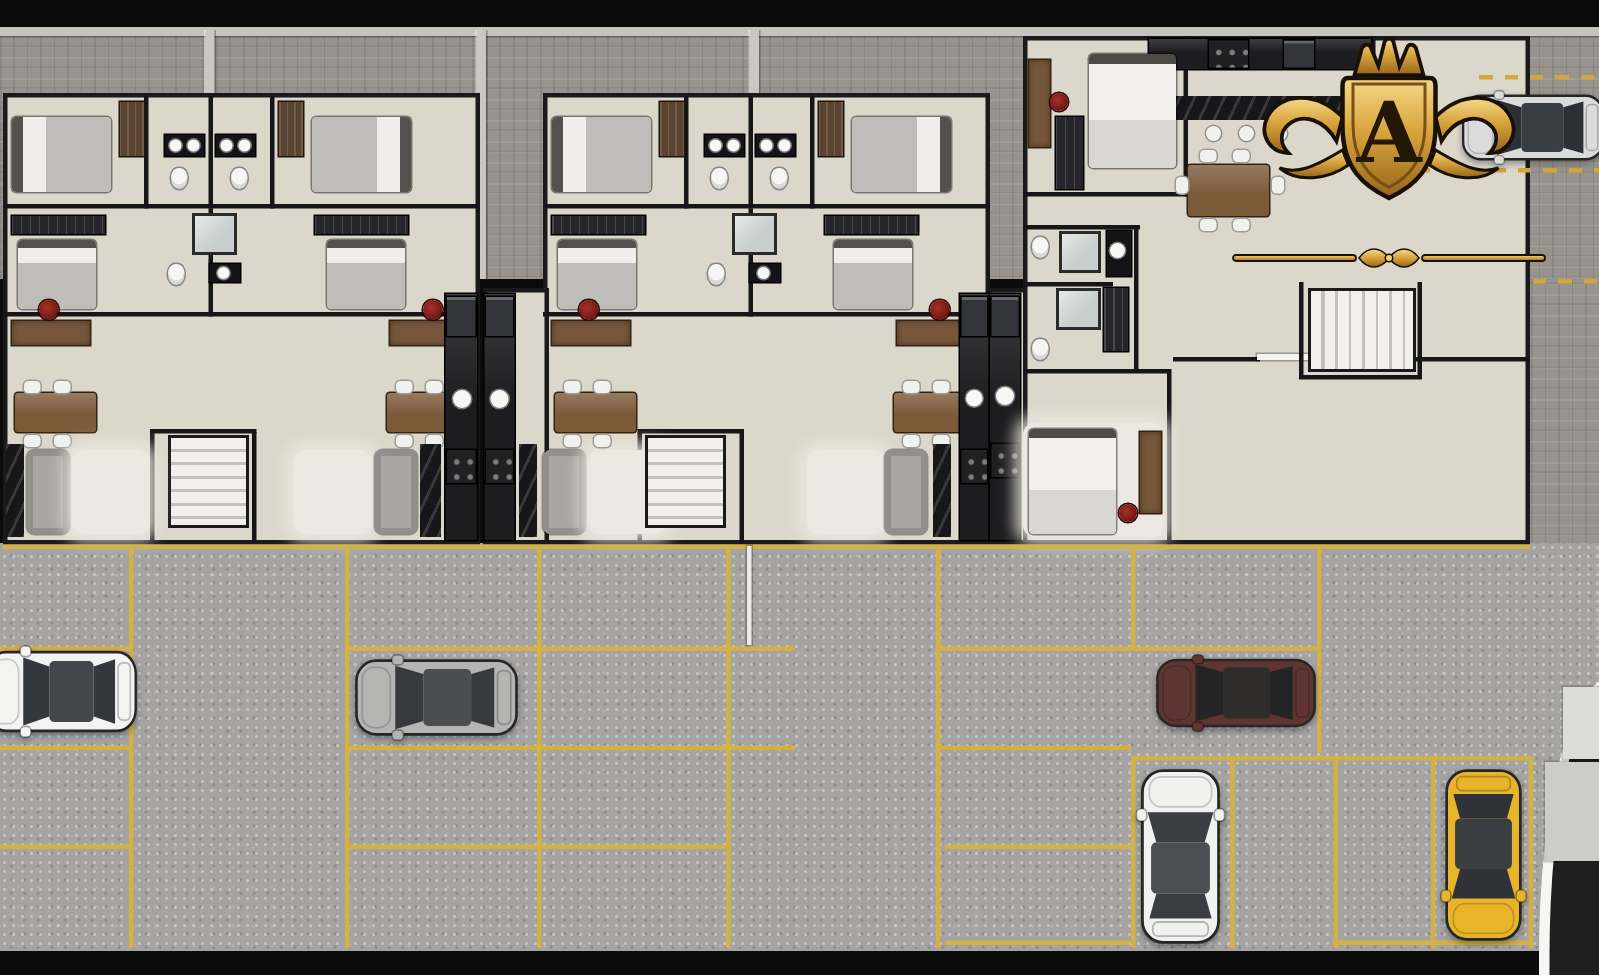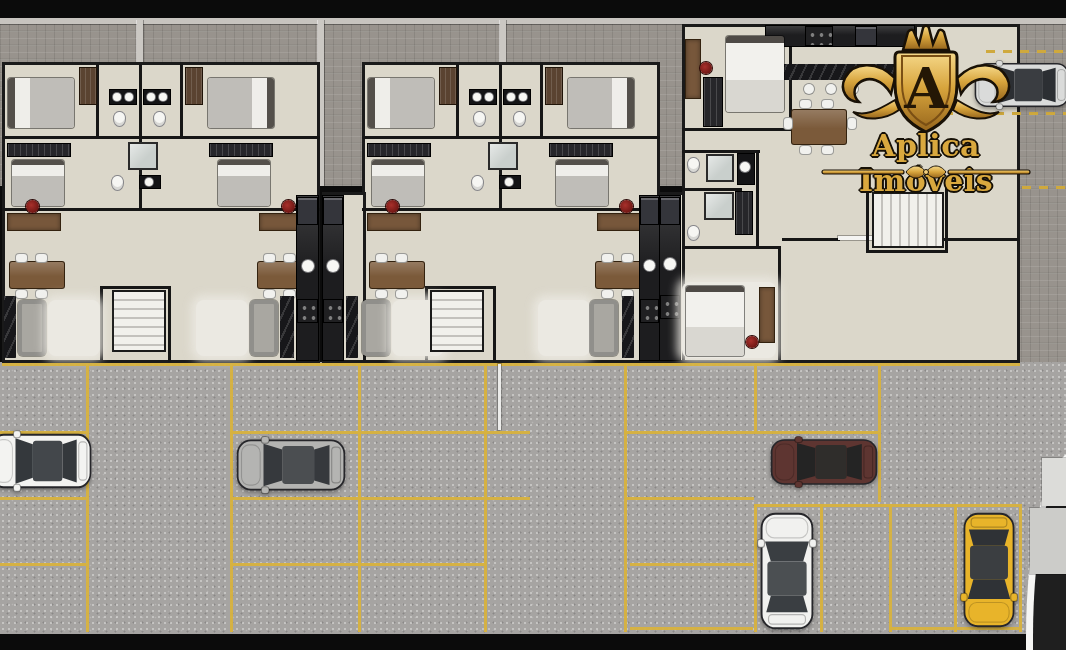--- a/index.html
+++ b/index.html
@@ -356,21 +356,20 @@
       </defs>
       <path d="M78,30 L83,12 C85,9 88,9 89,12 L94,24 L98,8 C99,5 103,5 104,8 L108,24 L113,12 C114,9 117,9 119,12 L124,30 Z" fill="url(#gg)" stroke="#191106" stroke-width="2.5"></path>
       <path d="M70,58 C52,40 28,42 20,58 C14,70 22,82 34,82 C28,76 28,68 34,63 C44,55 58,60 66,74 Z" fill="url(#gg)" stroke="#191106" stroke-width="2.5"></path>
       <path d="M132,58 C150,40 174,42 182,58 C188,70 180,82 168,82 C174,76 174,68 168,63 C158,55 144,60 136,74 Z" fill="url(#gg)" stroke="#191106" stroke-width="2.5"></path>
       <path d="M70,80 C50,92 40,96 28,92 C40,102 60,100 74,90 Z" fill="url(#gg)" stroke="#191106" stroke-width="2"></path>
       <path d="M132,80 C152,92 162,96 174,92 C162,102 142,100 128,90 Z" fill="url(#gg)" stroke="#191106" stroke-width="2"></path>
       <path d="M74,32 L128,32 C131,32 132,34 132,37 L132,64 C132,92 118,104 101,112 C84,104 70,92 70,64 L70,37 C70,34 71,32 74,32 Z" fill="url(#gg)" stroke="#191106" stroke-width="3"></path>
       <path d="M77,36 L125,36 L125,63 C125,87 114,98 101,105 C88,98 77,87 77,63 Z" fill="none" stroke="#7a4f14" stroke-width="2"></path>
       <text x="101" y="88" text-anchor="middle" font-size="56" font-weight="bold" font-family="DejaVu Serif, Liberation Serif, serif" fill="#241705">A</text>
     </svg>
-    <div id="brand">Aplica Imóveis</div>
     <svg id="flourish" viewBox="0 0 212 20">
       <defs>
         <linearGradient id="gg2" x1="0" y1="0" x2="0" y2="1">
           <stop offset="0" stop-color="#f6d98a"></stop>
           <stop offset="0.5" stop-color="#d7a43c"></stop>
           <stop offset="1" stop-color="#96651c"></stop>
         </linearGradient>
       </defs>
       <rect x="2" y="8" width="82" height="4" rx="2" fill="url(#gg2)" stroke="#191106" stroke-width="1.2"></rect>
       <rect x="128" y="8" width="82" height="4" rx="2" fill="url(#gg2)" stroke="#191106" stroke-width="1.2"></rect>

